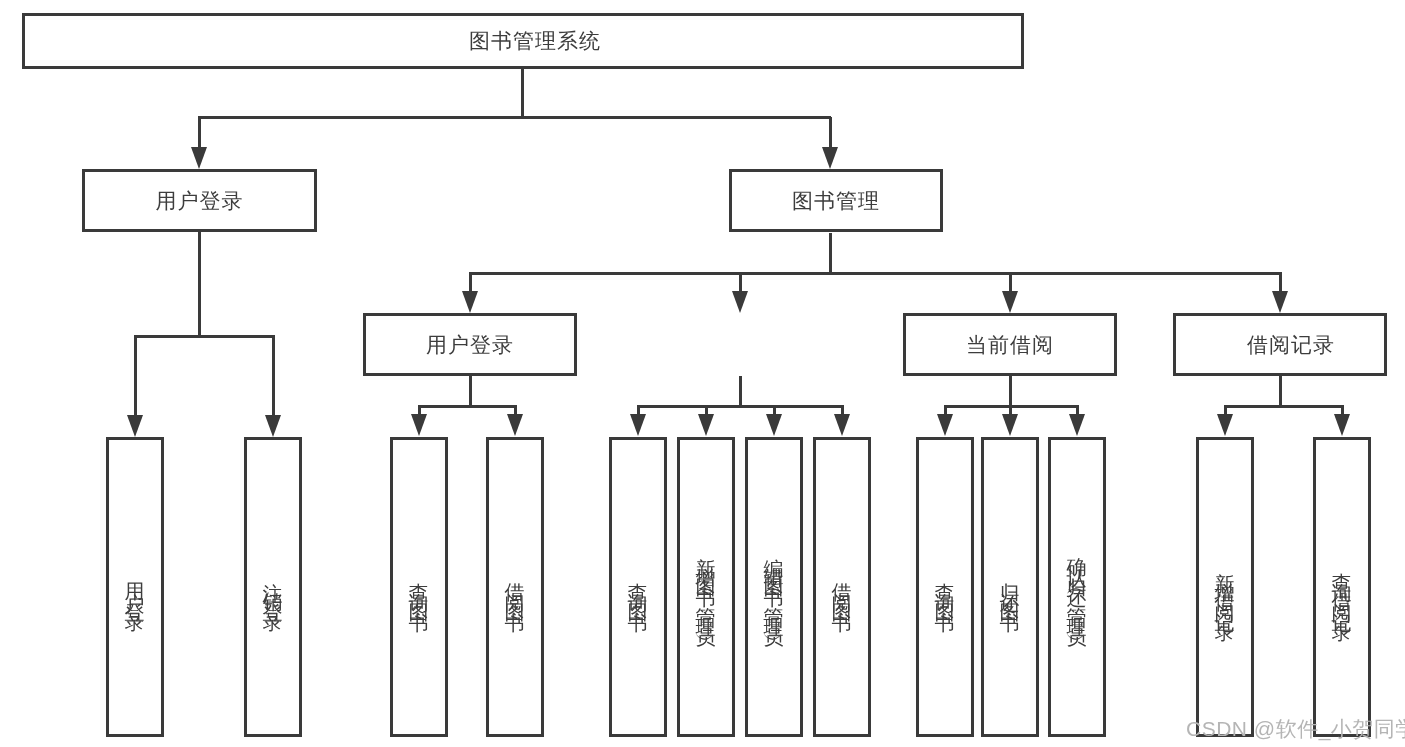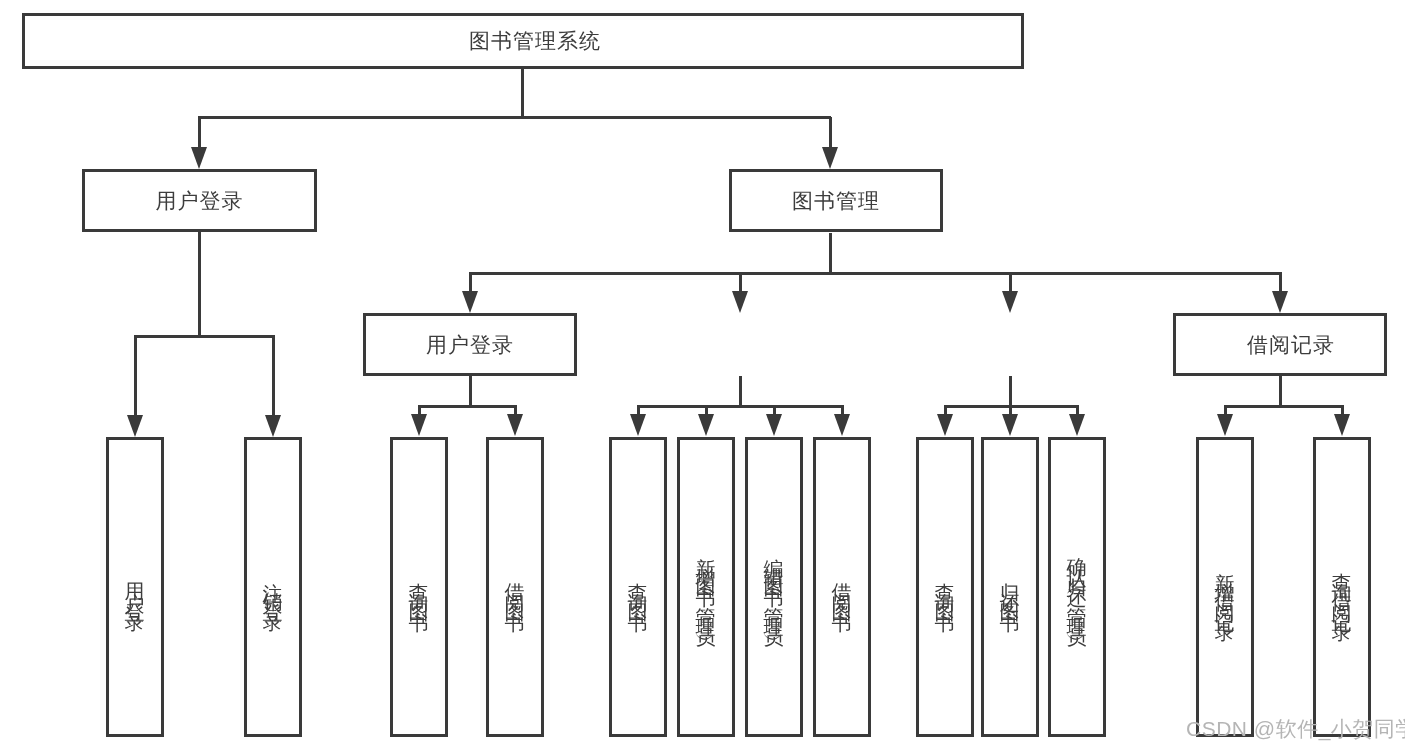--- a/index.html
+++ b/index.html
@@ -66,20 +66,23 @@
   <div class="arrow" style="left:462px;top:291px;"></div>
   <div class="vline" style="left:739px;top:273px;height:19px;"></div>
   <div class="arrow" style="left:732px;top:291px;"></div>
   <div class="vline" style="left:1009px;top:273px;height:19px;"></div>
   <div class="arrow" style="left:1002px;top:291px;"></div>
   <div class="vline" style="left:1279px;top:273px;height:19px;"></div>
   <div class="arrow" style="left:1272px;top:291px;"></div>
 
   <div class="box hbox" style="left:363px;top:313px;width:214px;height:63px;">
     <span>用户登录</span>
+  </div>
+  <div class="box hbox" style="left:903px;top:313px;width:214px;height:63px;">
+    <span>当前借阅</span>
   </div>
   <div class="box hbox" style="left:1173px;top:313px;width:214px;height:63px;padding-left:22px;">
     <span>借阅记录</span>
   </div>
 
   <div class="vline" style="left:469px;top:376px;height:31px;"></div>
   <div class="hline" style="left:418px;top:405px;width:99px;"></div>
   <div class="vline" style="left:418px;top:406px;height:10px;"></div>
   <div class="arrow" style="left:411px;top:414px;"></div>
   <div class="vline" style="left:514px;top:406px;height:10px;"></div>

